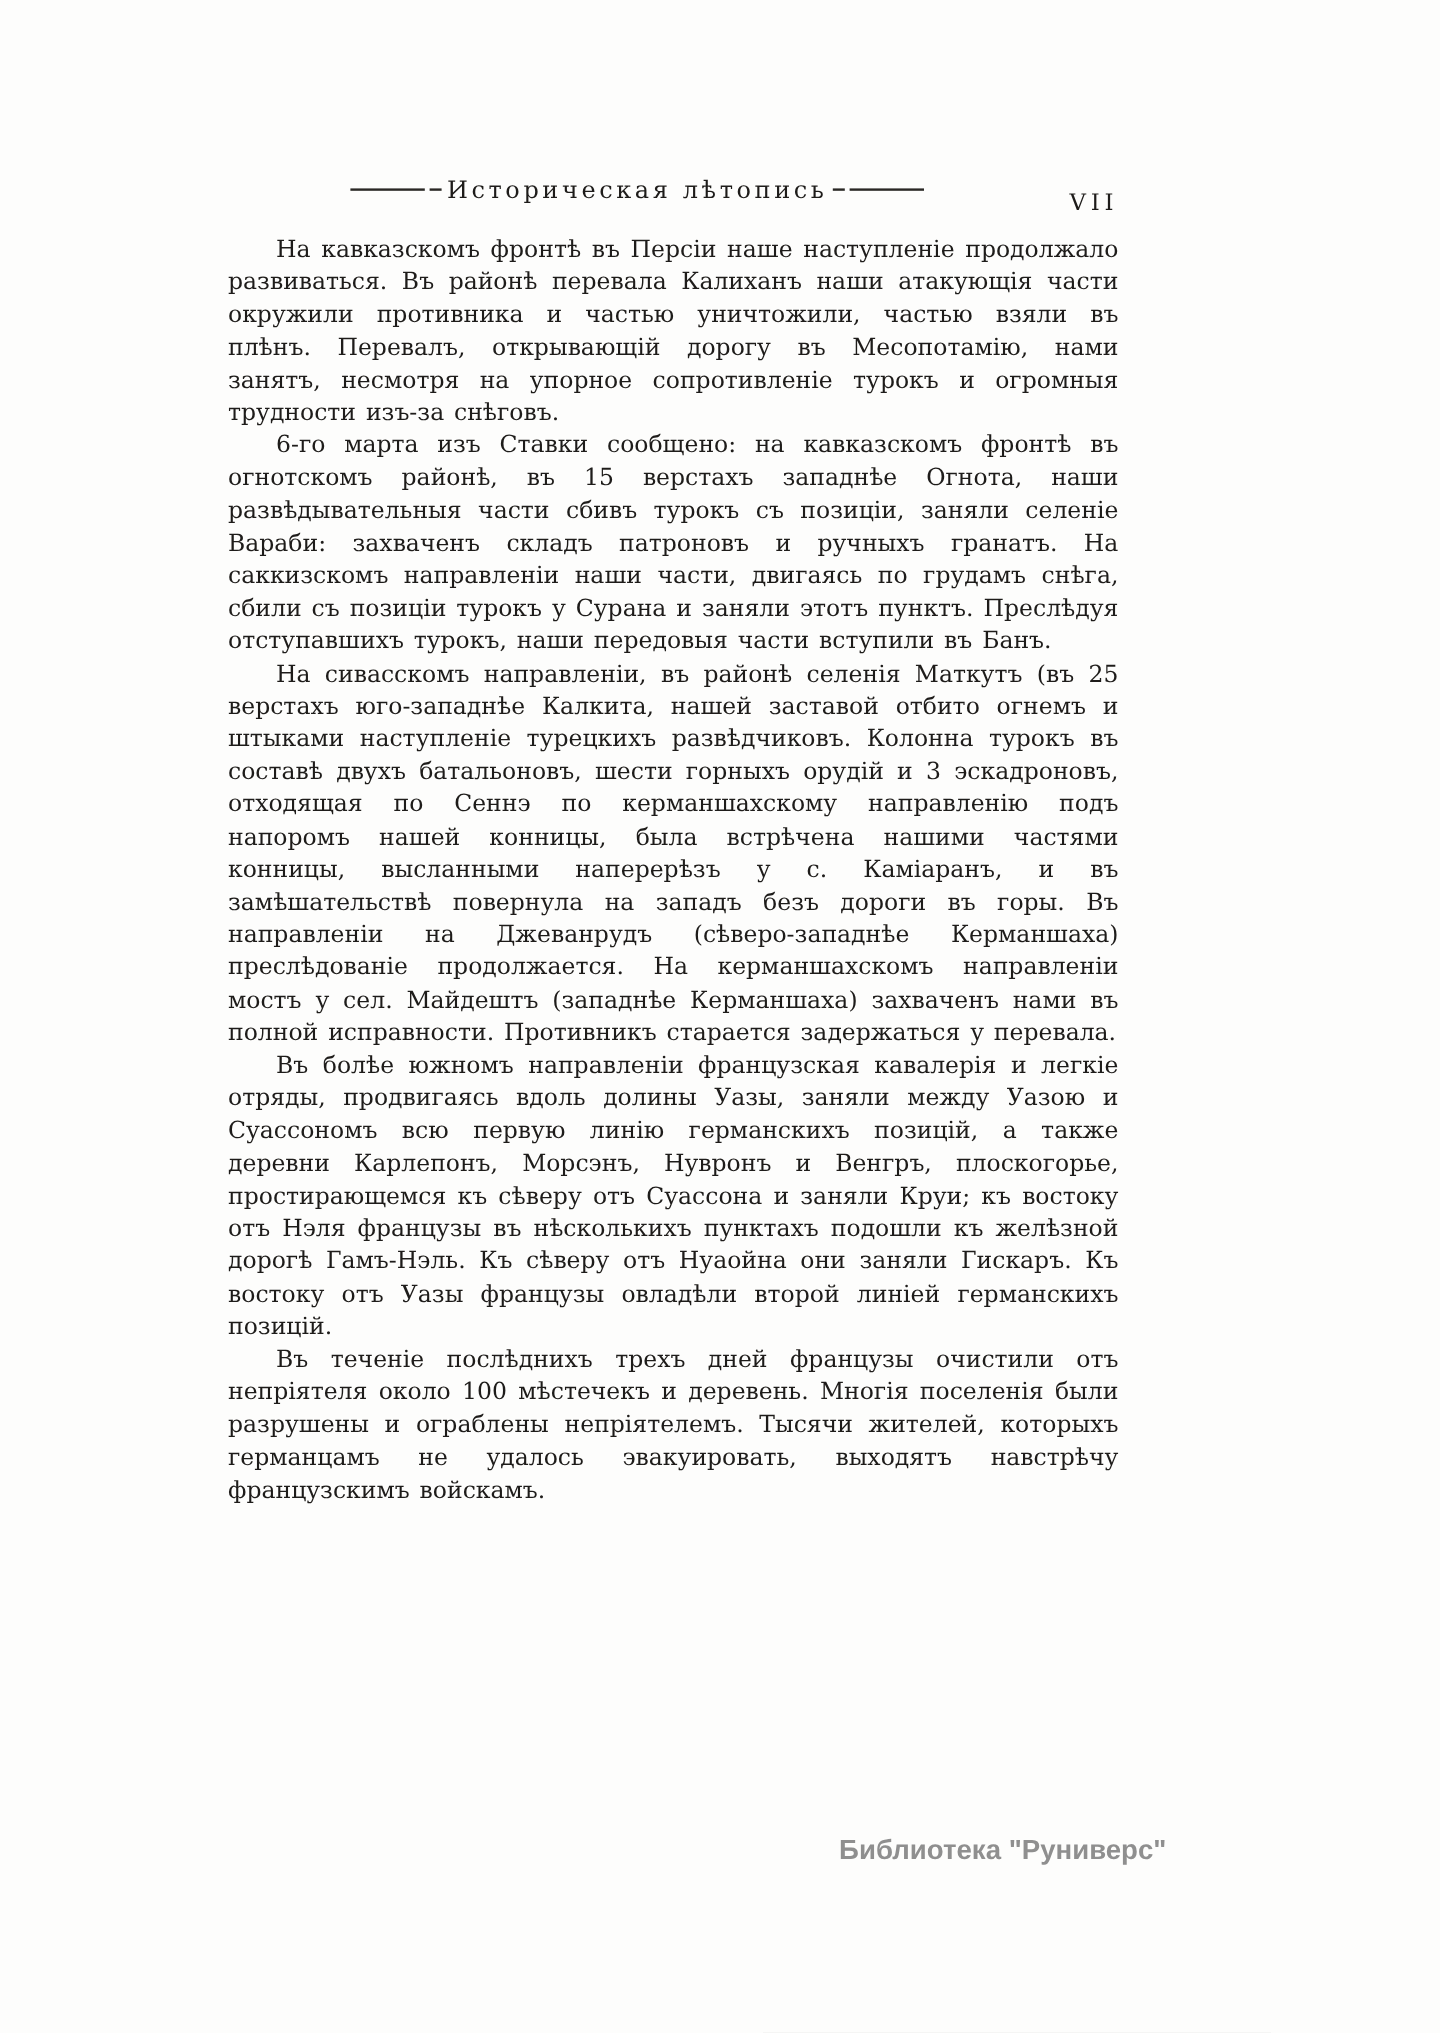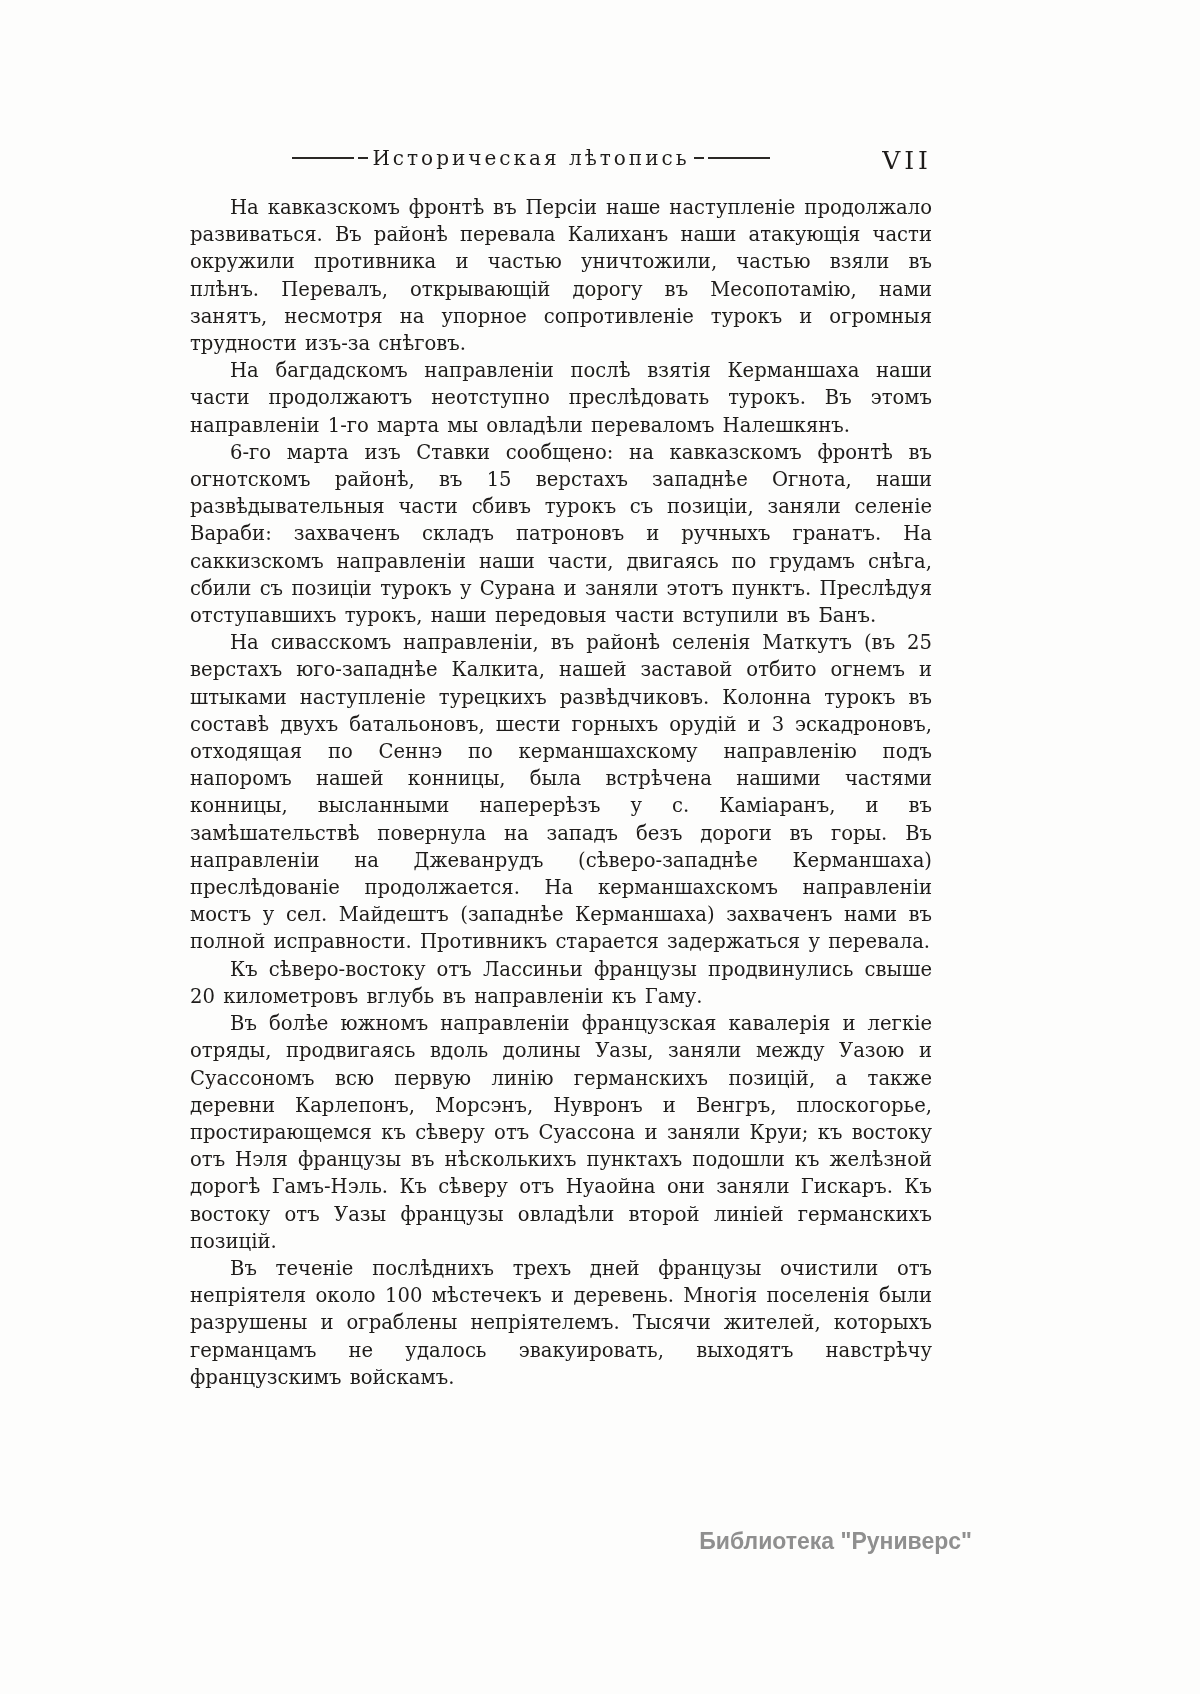--- a/index.html
+++ b/index.html
@@ -59,22 +59,22 @@
     left: -14px;
   }
   .header-title {
     font-size: 20px;
     letter-spacing: 3px;
     white-space: nowrap;
   }
   .page-number {
     position: absolute;
     right: 0;
-    top: 0;
-    font-size: 25px;
+    top: 12px;
+    font-size: 19px;
     letter-spacing: 4px;
   }
   .body-text p {
     margin: 0;
     text-indent: 40px;
     text-align: justify;
     font-size: 19.6px;
     line-height: 27.2px;
     word-spacing: 2px;
   }
@@ -99,24 +99,22 @@
       <div class="header-center">
         <span class="header-rule"></span>
         <span class="header-title">Историческая лѣтопись</span>
         <span class="header-rule right"></span>
       </div>
       <span class="page-number">VII</span>
     </div>
 
     <div class="body-text">
       <p>На кавказскомъ фронтѣ въ Персіи наше наступленіе продолжало развиваться. Въ районѣ перевала Калиханъ наши атакующія части окружили противника и частью уничтожили, частью взяли въ плѣнъ. Перевалъ, открывающій дорогу въ Месопотамію, нами занятъ, несмотря на упорное сопротивленіе турокъ и огромныя трудности изъ-за снѣговъ.</p>
-      <p>На багдадскомъ направленіи послѣ взятія Керманшаха наши части продолжаютъ неотступно преслѣдовать турокъ. Въ этомъ направленіи 1-го марта мы овладѣли переваломъ Налешкянъ.</p>
       <p>6-го марта изъ Ставки сообщено: на кавказскомъ фронтѣ въ огнотскомъ районѣ, въ 15 верстахъ западнѣе Огнота, наши развѣдывательныя части сбивъ турокъ съ позиціи, заняли селеніе Вараби: захваченъ складъ патроновъ и ручныхъ гранатъ. На саккизскомъ направленіи наши части, двигаясь по грудамъ снѣга, сбили съ позиціи турокъ у Сурана и заняли этотъ пунктъ. Преслѣдуя отступавшихъ турокъ, наши передовыя части вступили въ Банъ.</p>
       <p>На сивасскомъ направленіи, въ районѣ селенія Маткутъ (въ 25 верстахъ юго-западнѣе Калкита, нашей заставой отбито огнемъ и штыками наступленіе турецкихъ развѣдчиковъ. Колонна турокъ въ составѣ двухъ батальоновъ, шести горныхъ орудій и 3 эскадроновъ, отходящая по Сеннэ по керманшахскому направленію подъ напоромъ нашей конницы, была встрѣчена нашими частями конницы, высланными наперерѣзъ у с. Каміаранъ, и въ замѣшательствѣ повернула на западъ безъ дороги въ горы. Въ направленіи на Джеванрудъ (сѣверо-западнѣе Керманшаха) преслѣдованіе продолжается. На керманшахскомъ направленіи мостъ у сел. Майдештъ (западнѣе Керманшаха) захваченъ нами въ полной исправности. Противникъ старается задержаться у перевала.</p>
-      <p>Къ сѣверо-востоку отъ Лассиньи французы продвинулись свыше 20 километровъ вглубь въ направленіи къ Гаму.</p>
       <p>Въ болѣе южномъ направленіи французская кавалерія и легкіе отряды, продвигаясь вдоль долины Уазы, заняли между Уазою и Суассономъ всю первую линію германскихъ позицій, а также деревни Карлепонъ, Морсэнъ, Нувронъ и Венгръ, плоскогорье, простирающемся къ сѣверу отъ Суассона и заняли Круи; къ востоку отъ Нэля французы въ нѣсколькихъ пунктахъ подошли къ желѣзной дорогѣ Гамъ-Нэль. Къ сѣверу отъ Нуаойна они заняли Гискаръ. Къ востоку отъ Уазы французы овладѣли второй линіей германскихъ позицій.</p>
       <p>Въ теченіе послѣднихъ трехъ дней французы очистили отъ непріятеля около 100 мѣстечекъ и деревень. Многія поселенія были разрушены и ограблены непріятелемъ. Тысячи жителей, которыхъ германцамъ не удалось эвакуировать, выходятъ навстрѣчу французскимъ войскамъ.</p>
     </div>
 
   </div>
 
   <div class="watermark">Библиотека "Руниверс"</div>
 </div>
 
 </body></html>

